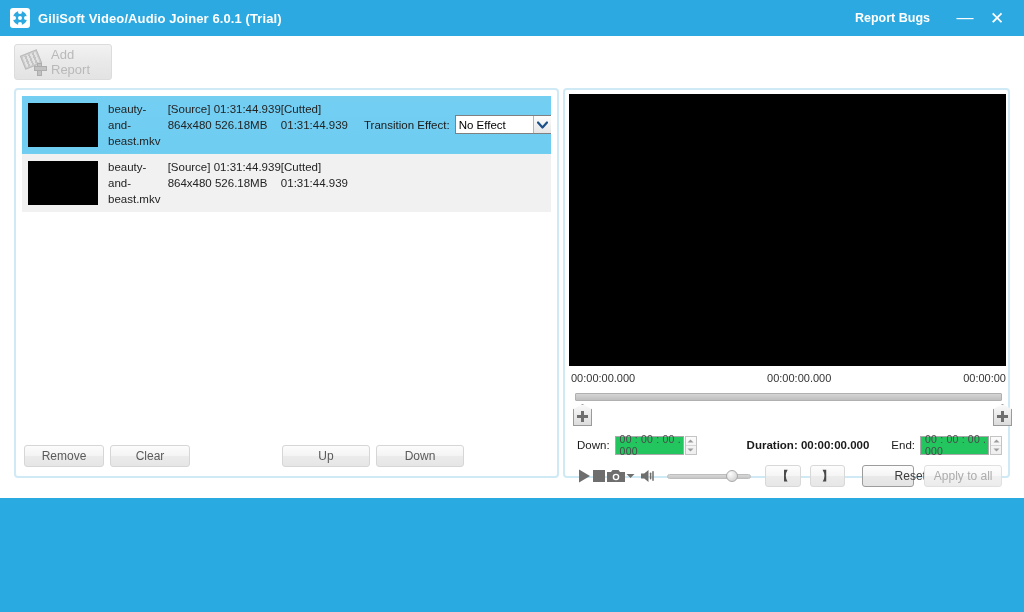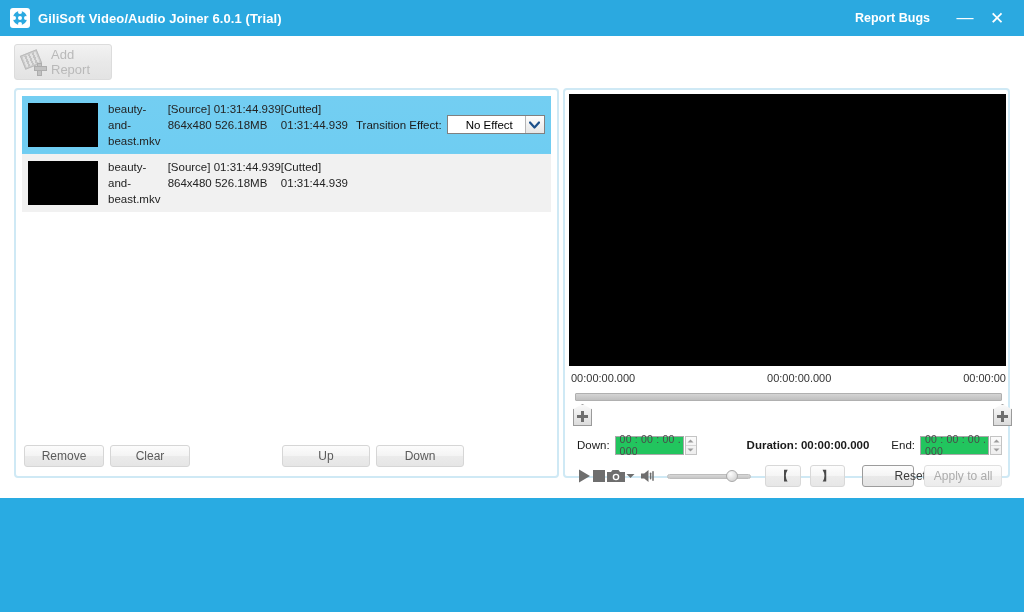--- a/index.html
+++ b/index.html
@@ -170,35 +170,35 @@
     line-height: 16px;
     color: #232323;
     font-size: 11.5px;
     flex: 0 0 auto;
     width: 240px;
   }
   .file-name { font-size: 11.5px; }
   .file-src, .file-cut { font-size: 11.5px; }
   .transition-wrap {
     display: flex; align-items: center;
-    margin-left: 8px;
+    margin-left: 16px;
   }
   .transition-label {
     font-size: 11.5px;
     color: #1a1a1a;
     margin-right: 5px;
     white-space: nowrap;
   }
   .select-box {
     position: relative;
     width: 98px; height: 19px;
     background: #ffffff;
     border: 1px solid #808080;
     display: flex; align-items: center;
-    padding-left: 18px;
+    padding-left: 3px;
     font-size: 11.5px;
     color: #000;
   }
   .select-arrow {
     position: absolute; right: 0; top: 0;
     width: 19px; height: 17px;
     background: linear-gradient(to bottom, #fdfdfd, #e6e6e6);
     border-left: 1px solid #b5b5b5;
     display: flex; align-items: center; justify-content: center;
   }

